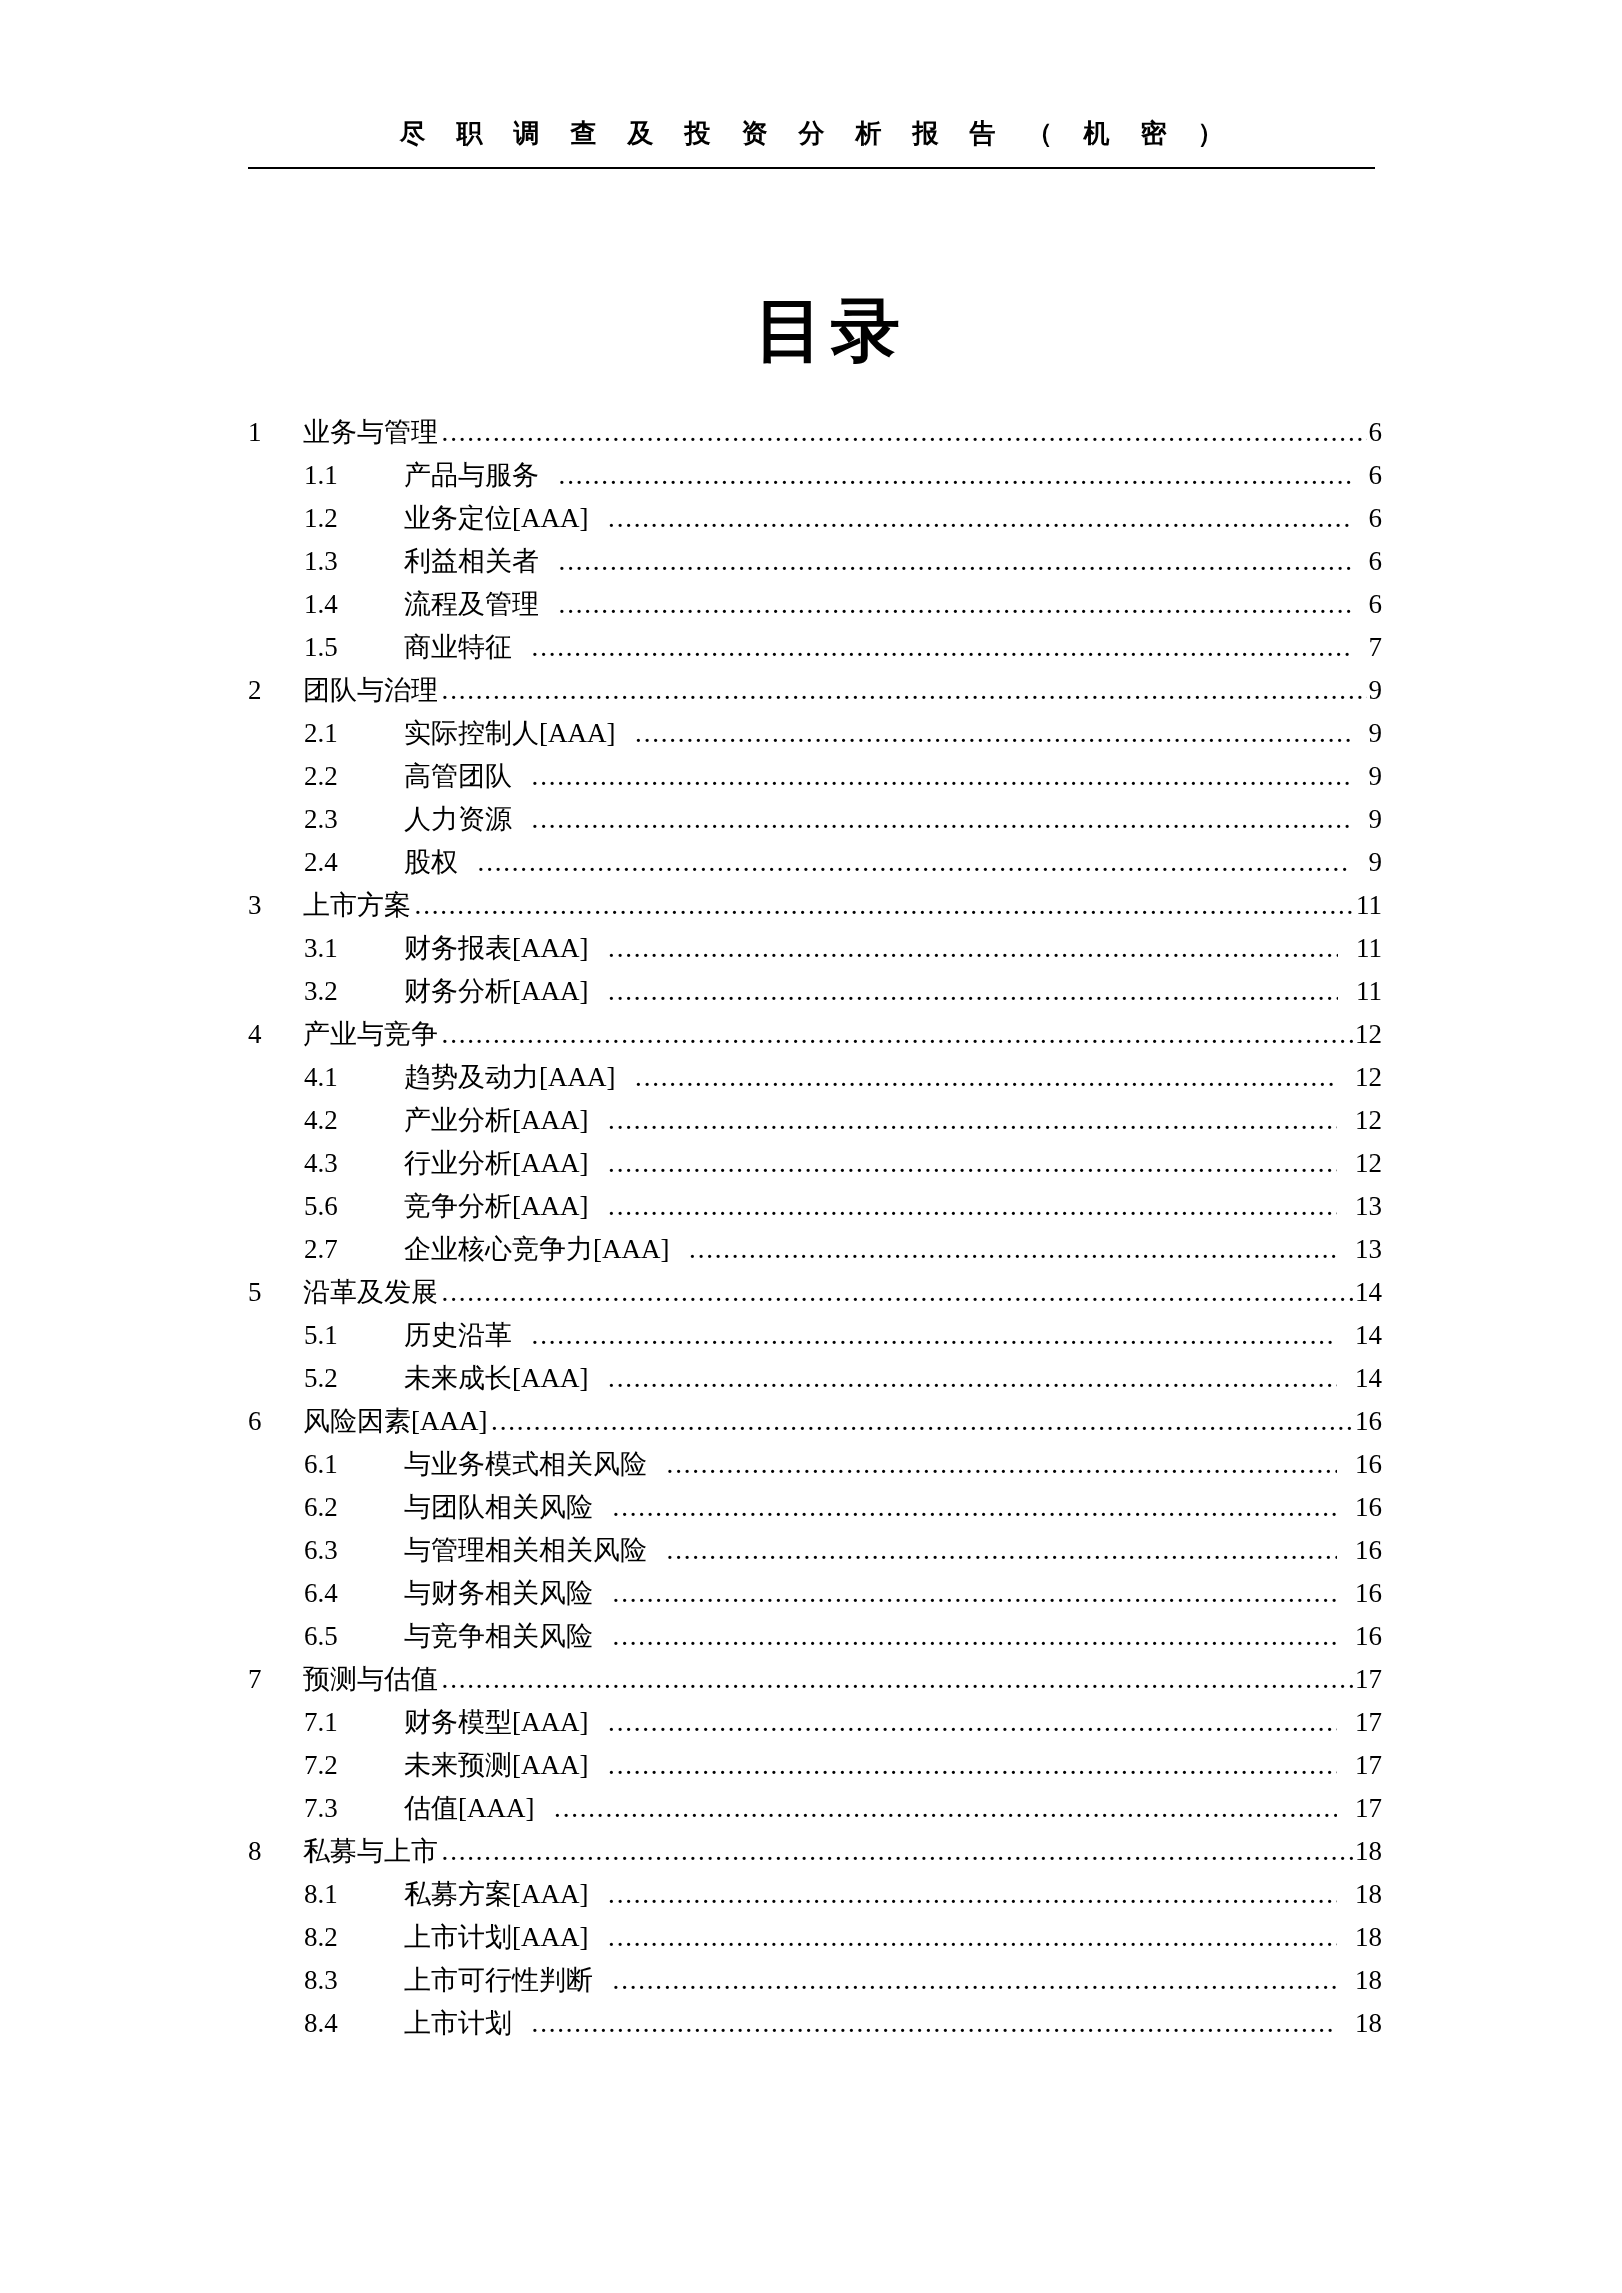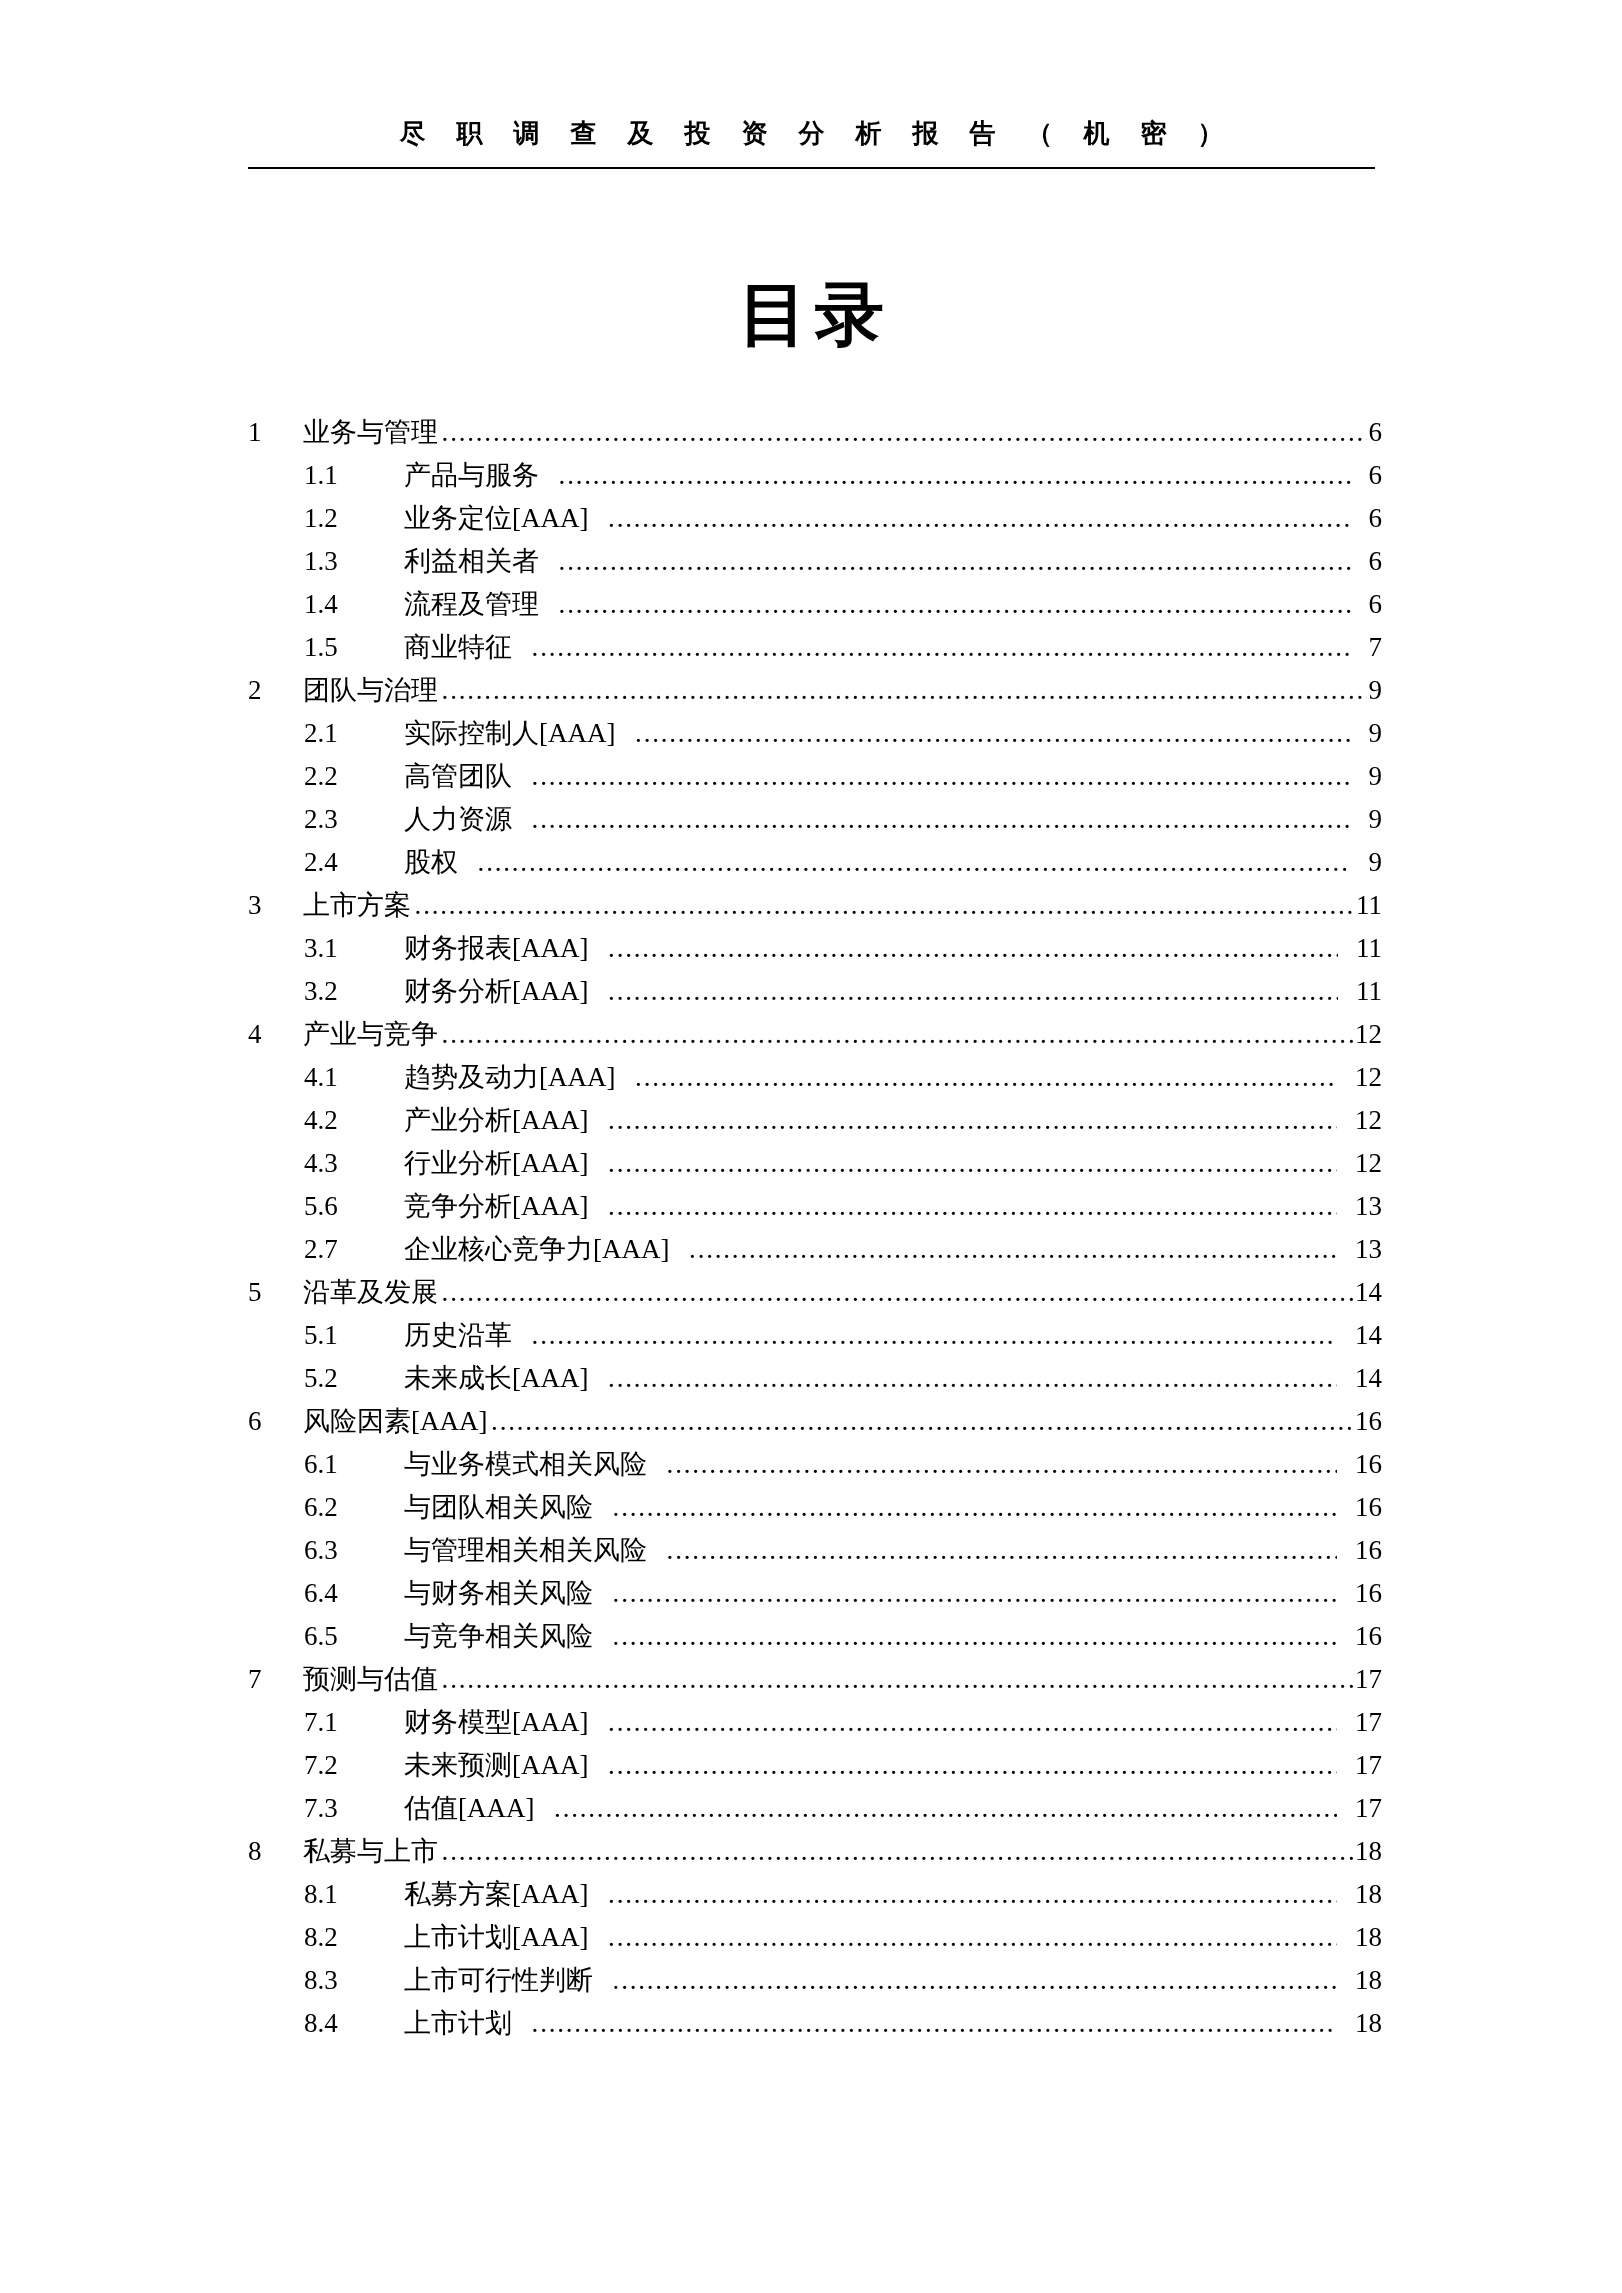--- a/index.html
+++ b/index.html
@@ -33,21 +33,21 @@
     white-space: nowrap;
     display: inline-block;
     margin-right: -31px; 
   }
   
   .toc-title {
     position: absolute;
     top: 278px;
     left: 248px;
     width: 1134px;
-    margin: 0;
+    margin: 16px;
     text-align: center;
     font-size: 69px;
     font-weight: bold;
     letter-spacing: 7.3px;
     line-height: 1.1;
   }
   
   .toc-list {
     position: absolute;
     top: 411px;

